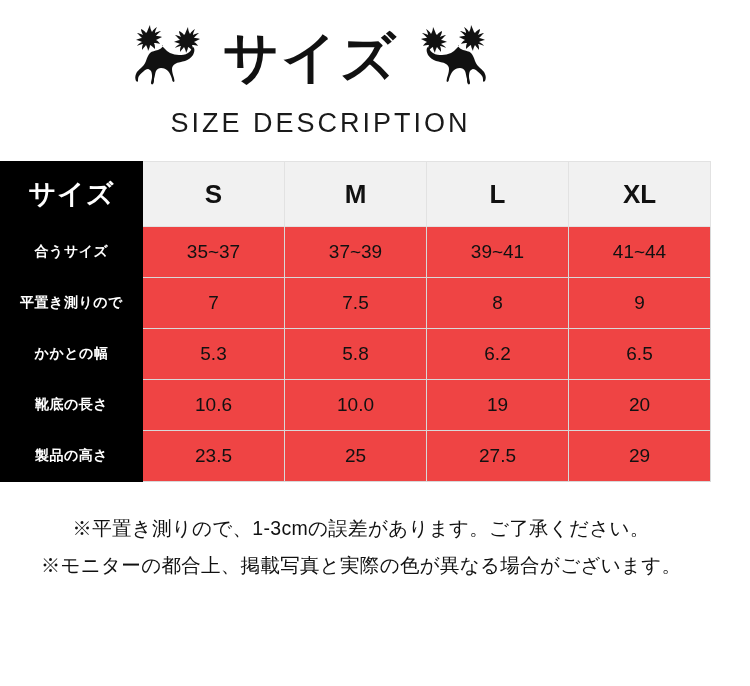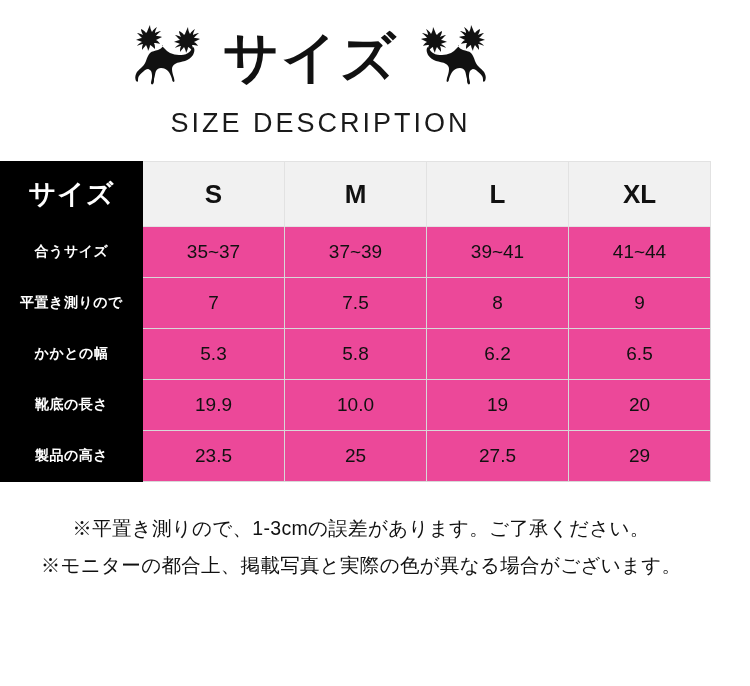--- a/index.html
+++ b/index.html
@@ -94,21 +94,21 @@
   
   table.size-table tbody th.rowhead {
     background: #000000;
     color: #ffffff;
     font-size: 14px;
     font-weight: bold;
     letter-spacing: 0.5px;
     border-color: #000000;
   }
   table.size-table tbody td {
-    background: #ec4899;
+    background: #ef4444;
     color: #111;
     font-size: 19px;
   }
   col.c0 { width: 142px; }
   col.c1, col.c2, col.c3, col.c4 { width: 142px; }
 
   
   .notes {
     margin: 28px auto 0 auto;
     width: 700px;
@@ -194,21 +194,21 @@
         </tr>
         <tr>
           <th class="rowhead">かかとの幅</th>
           <td>5.3</td>
           <td>5.8</td>
           <td>6.2</td>
           <td>6.5</td>
         </tr>
         <tr>
           <th class="rowhead">靴底の長さ</th>
-          <td>19.9</td>
+          <td>10.6</td>
           <td>10.0</td>
           <td>19</td>
           <td>20</td>
         </tr>
         <tr>
           <th class="rowhead">製品の高さ</th>
           <td>23.5</td>
           <td>25</td>
           <td>27.5</td>
           <td>29</td>

